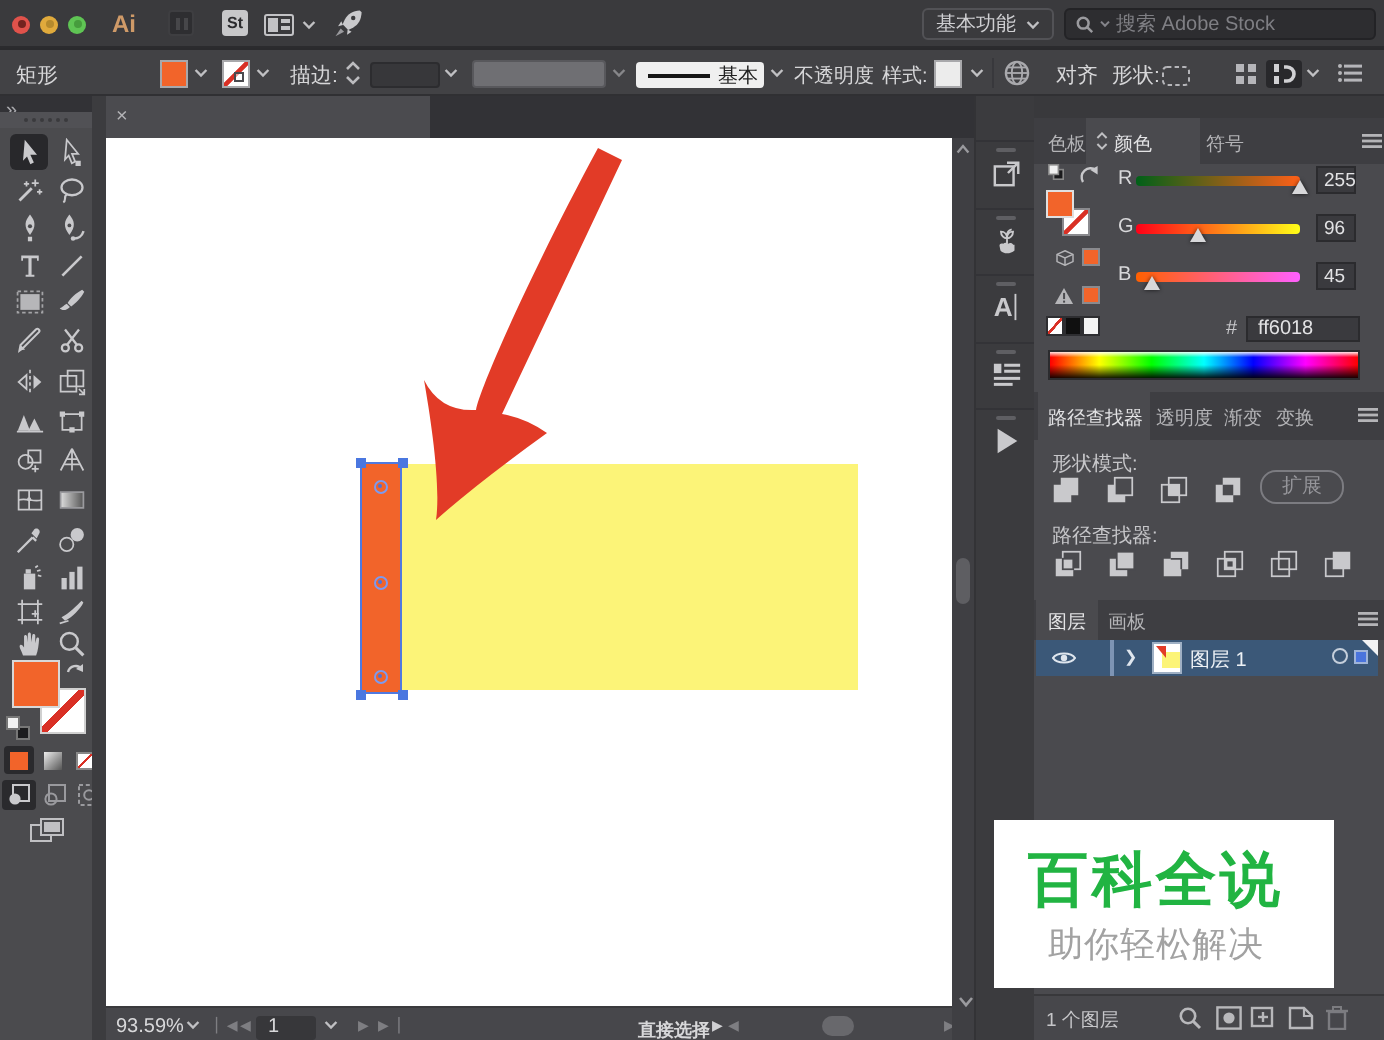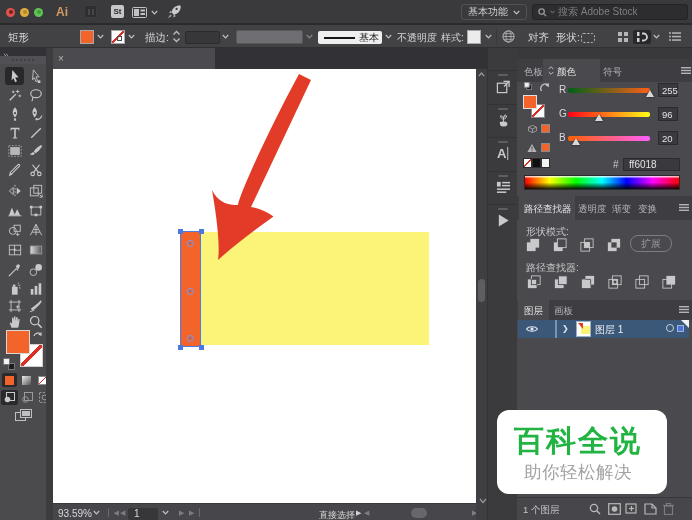--- a/index.html
+++ b/index.html
@@ -132,21 +132,21 @@
 
   
   #layer-row{position:absolute;left:1px;width:171px;height:18px;background:#3b5878;}
   #layer-row .nm{position:absolute;left:77px;top:3px;font-size:10px;color:#eef2f6;}
   #layer-corner{position:absolute;right:0;top:0;width:0;height:0;border-left:8px solid transparent;border-top:8px solid #f2f2f4;}
   #layers-bottom{position:absolute;left:0;top:177px;width:175px;height:23px;background:#47474b;border-top:1px solid #38383b;}
   #layers-bottom .cnt{position:absolute;left:6px;top:6px;font-size:9.5px;color:#c6c6c9;}
   .lb-ic{position:absolute;top:5px;color:#b8b8bb;}
 
   
-  #watermark{left:497px;top:410px;width:170px;height:84px;background:#ffffff;border-radius:12px;z-index:50;
+  #watermark{left:497px;top:410px;width:170px;height:84px;background:#ffffff;border-radius:0;z-index:50;
       display:flex;flex-direction:column;align-items:center;justify-content:center;padding:4px 8px 0 0;}
   #wm-title{font-size:30px;font-weight:bold;color:#21b442;letter-spacing:2px;line-height:1;}
   #wm-sub{margin-top:8px;font-size:17.5px;color:#a2a2a2;letter-spacing:0.5px;line-height:1;}
 </style>
 </head>
 <body>
 
 <div id="app">
 
   <div id="controlbar" class="abs">
@@ -590,21 +590,21 @@
     <span class="it nav" style="left:55px;">▏◀</span>
     <span class="it nav" style="left:67px;">◀</span>
     <span id="sb-abox" class="it">1</span>
     <span class="it js-chev" style="left:109px;top:6px;">
         <svg width="7" height="5" viewBox="0 0 7 5">
           <path d="M0.8,1 L3.5,3.8 L6.2,1" fill="none" stroke="#c0c0c3" stroke-width="1.2"></path>
         </svg>
       </span>
     <span class="it nav" style="left:126px;">▶</span>
     <span class="it nav" style="left:136px;">▶▕</span>
-    <span class="it" style="left:266px;top:4.5px;font-size:9px;">直接选择</span>
+    <span class="it" style="left:266px;top:4.5px;font-size:9px;font-weight:bold;">直接选择</span>
     <span class="it" style="left:303px;top:5px;font-size:7px;color:#d0d0d3;">▶</span>
     <span class="it nav" style="left:311px;">◀</span>
     <span id="sb-thumb" class="it"></span>
     <span class="it nav" style="left:419px;">▶</span>
   </div>
 
   <div id="vscroll" class="abs">
     <span class="abs" style="left:2px;top:3px;">
       <svg width="7" height="5" viewBox="0 0 7 5">
           <path d="M0.8,4.2 L3.5,1 L6.2,4.2" fill="none" stroke="#9a9a9e" stroke-width="1.2"></path>
@@ -727,21 +727,21 @@
           <span class="ch-track" style="top: 5.5px; background: linear-gradient(to right, rgb(0, 96, 24), rgb(255, 96, 24));"></span>
           <span class="ch-handle" style="left: 129px; top: 7.5px;"></span>
           <span class="ch-value" style="top: 1px; text-align: center;">255</span>
           <span class="ch-label" style="top: 26px;">G</span>
           <span class="ch-track" style="top: 29.5px; background: linear-gradient(to right, rgb(255, 0, 24), rgb(255, 255, 24));"></span>
           <span class="ch-handle" style="left: 77.8706px; top: 31.5px;"></span>
           <span class="ch-value" style="top: 25px;">96</span>
           <span class="ch-label" style="top: 50px;">B</span>
           <span class="ch-track" style="top: 53.5px; background: linear-gradient(to right, rgb(255, 96, 0), rgb(255, 96, 255));"></span>
           <span class="ch-handle" style="left: 54.7176px; top: 55.5px;"></span>
-          <span class="ch-value" style="top: 49px;">20</span>
+          <span class="ch-value" style="top: 49px;">45</span>
         </div>
       <span class="abs" style="left:96px;top:77px;font-size:10px;color:#c8c8cb;">#</span>
       <span id="hex-field" style="top:76px;">ff6018</span>
       <span id="spectrum" style="top:93px;"></span>
     </div>
     <span class="psep" style="top:148px;"></span>
 
     <div class="ptabs" style="top:148px;height:24px;">
       <span class="ptab-bg" style="left:2px;top:0;width:56px;height:24px;"></span>
       <span class="ptab active" style="left:7px;top:7px;">路径查找器</span>

